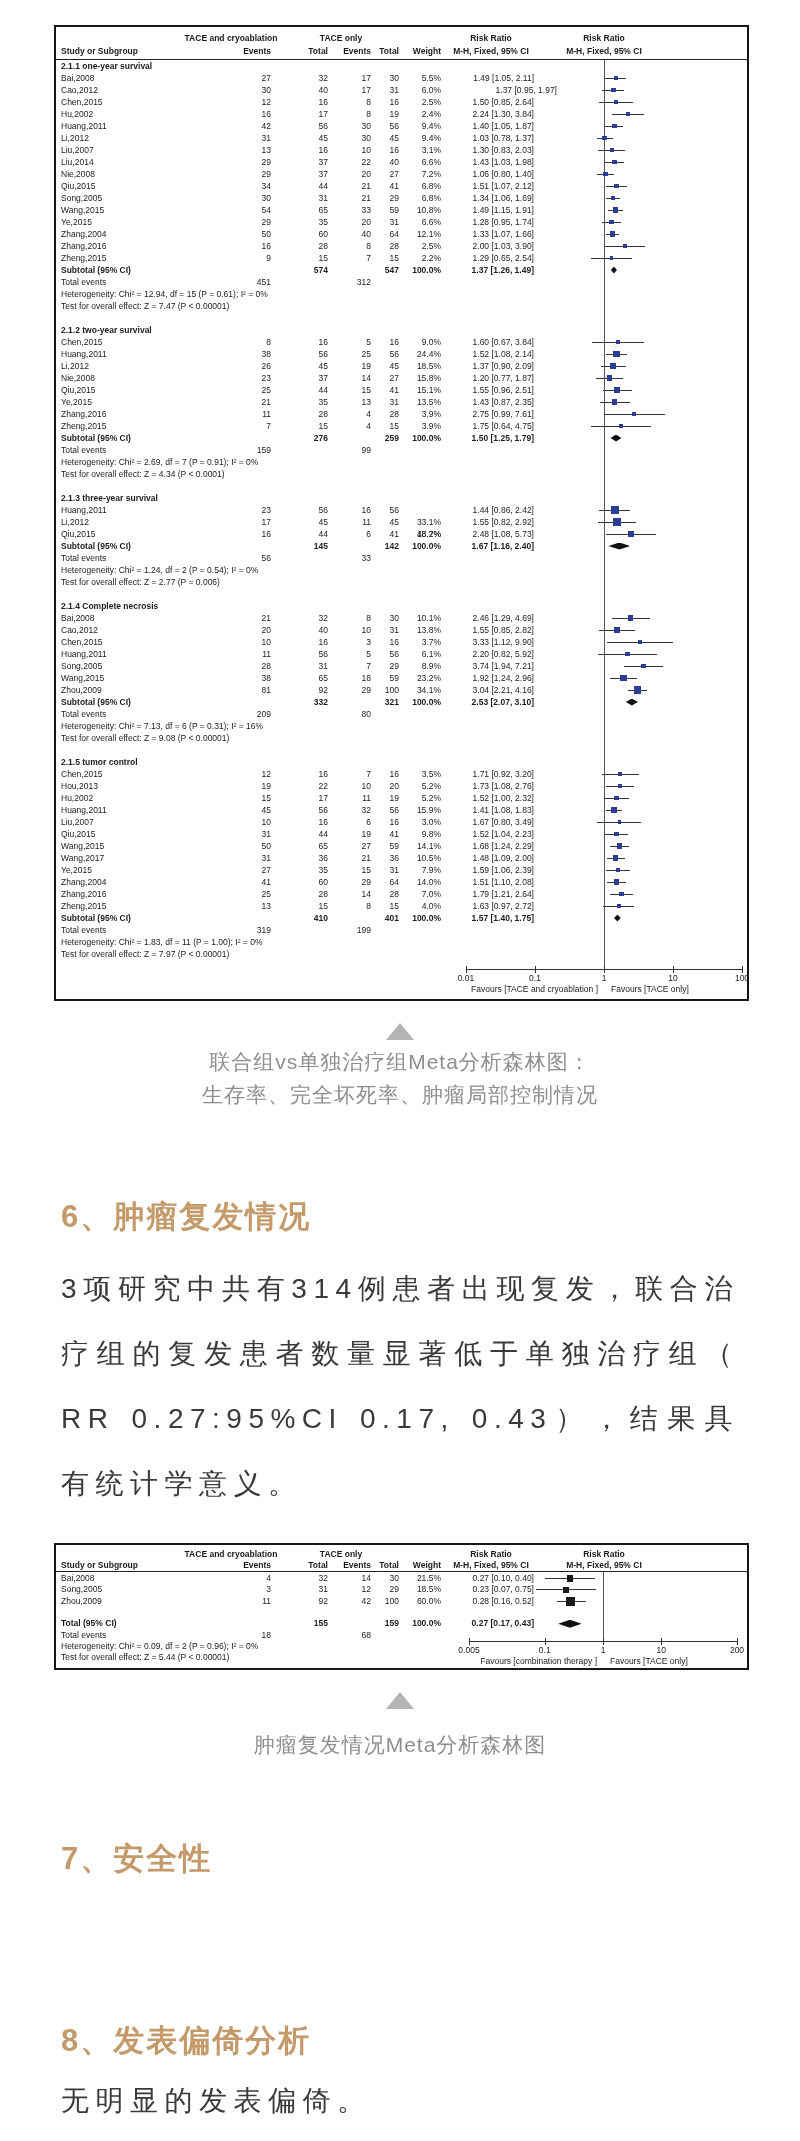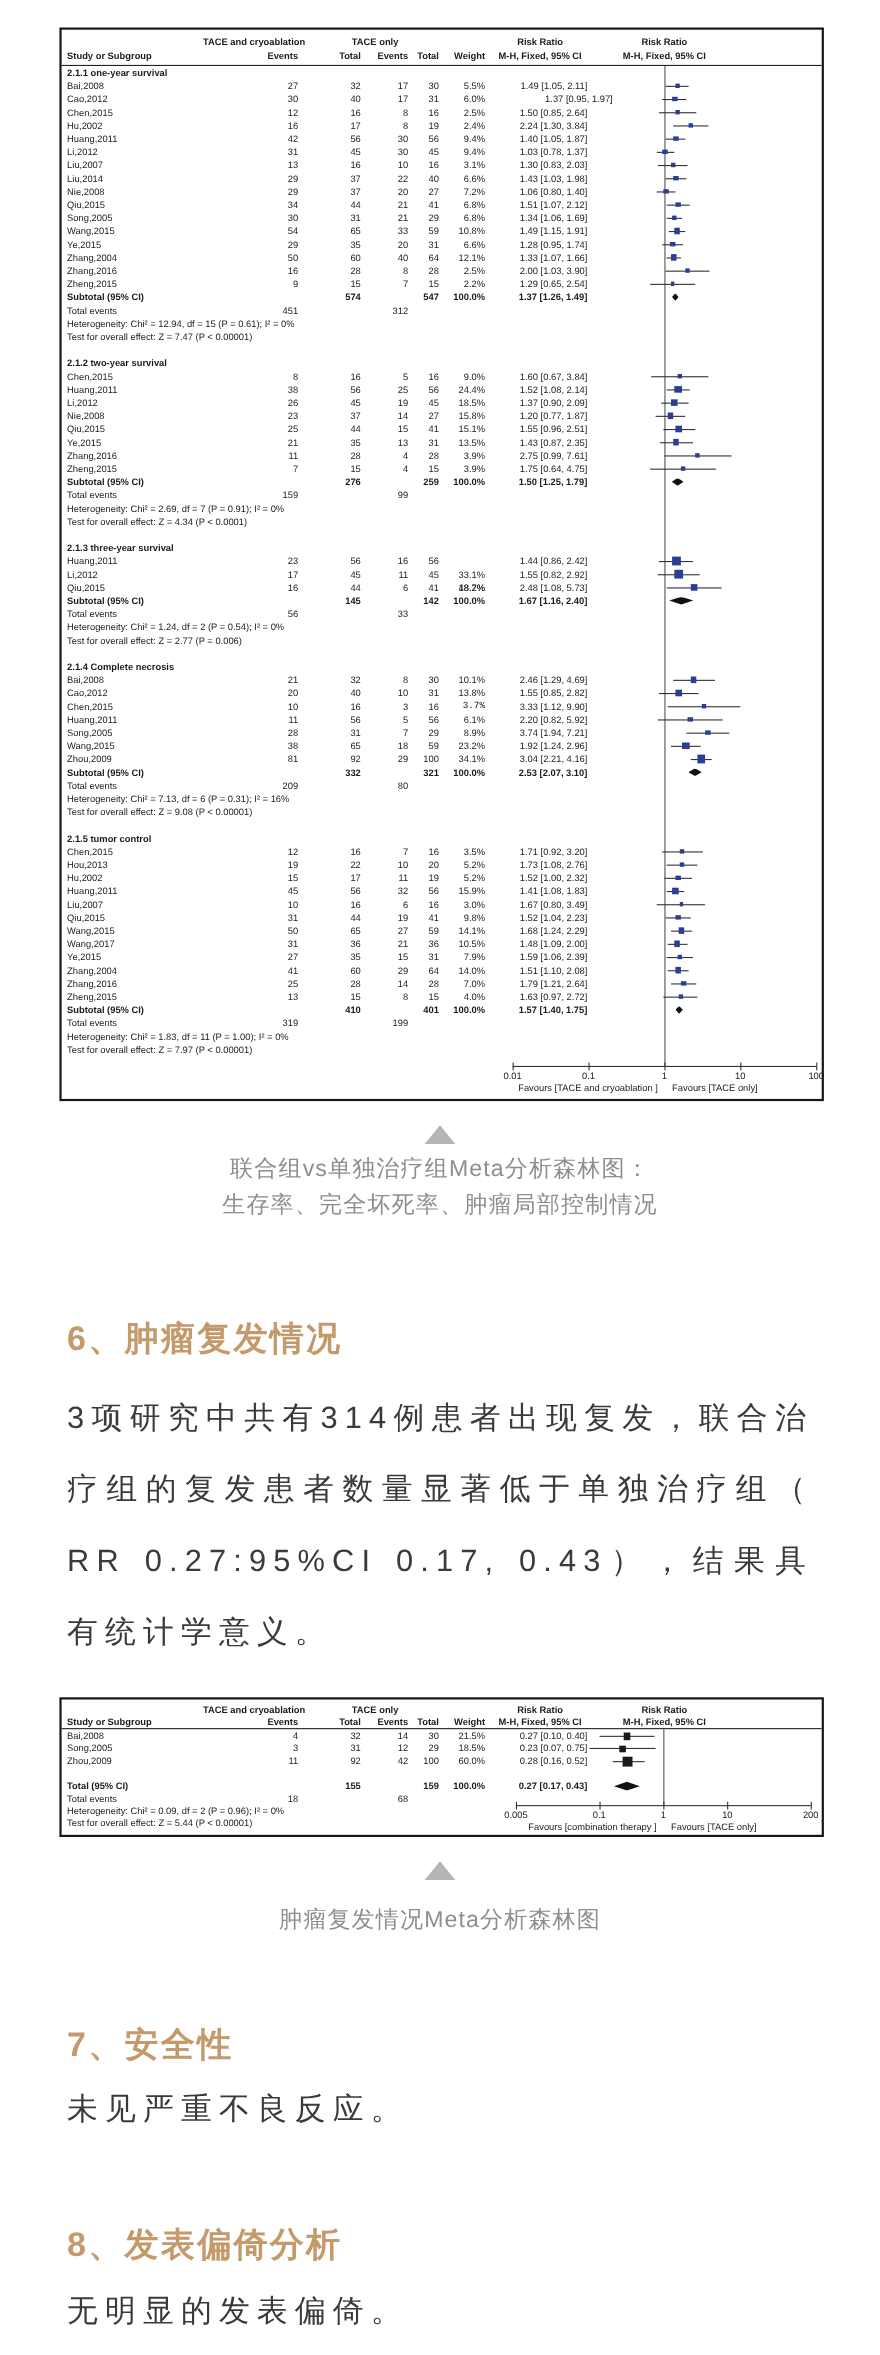--- a/index.html
+++ b/index.html
@@ -429,21 +429,21 @@
         <div class="fcell" style="left: 0px; width: 478px; text-align: right; font-weight: normal;">1.55 [0.85, 2.82]</div>
         <div style="position: absolute; left: 543.13px; top: 5.5px; width: 35.9373px; height: 1px; background: rgb(51, 51, 51);"></div>
         <div style="position: absolute; left: 558.368px; top: 3.23545px; width: 5.52909px; height: 5.52909px; background: rgb(44, 62, 148);"></div>
       </div>
       <div class="frow" style="top: 609px; height: 12px; line-height: 12px;">
         <div class="fcell" style="left: 5px; font-weight: normal;">Chen,2015</div>
         <div class="fcell" style="left: 0px; width: 215px; text-align: right; font-weight: normal;">10</div>
         <div class="fcell" style="left: 0px; width: 272px; text-align: right; font-weight: normal;">16</div>
         <div class="fcell" style="left: 0px; width: 315px; text-align: right; font-weight: normal;">3</div>
         <div class="fcell" style="left: 0px; width: 343px; text-align: right; font-weight: normal;">16</div>
-        <div class="fcell" style="left: 0px; width: 385px; text-align: right; font-weight: normal; font-family: Liberation Mono, monospace;">3.7%</div>
+        <div class="fcell" style="left: 0px; width: 385px; text-align: right; font-weight: normal;">3.7%</div>
         <div class="fcell" style="left: 0px; width: 478px; text-align: right; font-weight: normal;">3.33 [1.12, 9.90]</div>
         <div style="position: absolute; left: 551.396px; top: 5.5px; width: 65.3028px; height: 1px; background: rgb(51, 51, 51);"></div>
         <div style="position: absolute; left: 582.135px; top: 4.08632px; width: 3.82736px; height: 3.82736px; background: rgb(44, 62, 148);"></div>
       </div>
       <div class="frow" style="top: 621px; height: 12px; line-height: 12px;">
         <div class="fcell" style="left: 5px; font-weight: normal;">Huang,2011</div>
         <div class="fcell" style="left: 0px; width: 215px; text-align: right; font-weight: normal;">11</div>
         <div class="fcell" style="left: 0px; width: 272px; text-align: right; font-weight: normal;">56</div>
         <div class="fcell" style="left: 0px; width: 315px; text-align: right; font-weight: normal;">5</div>
         <div class="fcell" style="left: 0px; width: 343px; text-align: right; font-weight: normal;">56</div>
@@ -763,18 +763,17 @@
       <div style="position: absolute; left: 681px; top: 93px; width: 1px; height: 7px; background: rgb(51, 51, 51);"></div>
       <div class="fcell" style="left: 659px; top: 100px; width: 44px; text-align: center;">200</div>
       <div class="fcell" style="left: 314px; top: 111px; width: 227px; text-align: right;">Favours [combination therapy ]</div>
       <div class="fcell" style="left: 554px; top: 111px;">Favours [TACE only]</div>
     </div>
 
   <div class="tri" style="top:1692px;left:386px;"></div>
   <div class="caption" style="top:1731px;">肿瘤复发情况Meta分析森林图</div>
 
   <h2 class="heading" style="top:1840px;">7、安全性</h2>
-  <p class="bodyline" style="top:1898px;">未见严重不良反应。</p>
 
   <h2 class="heading" style="top:2022px;">8、发表偏倚分析</h2>
   <p class="bodyline" style="top:2082px;">无明显的发表偏倚。</p>
 
 </div>
 
 </body></html>

